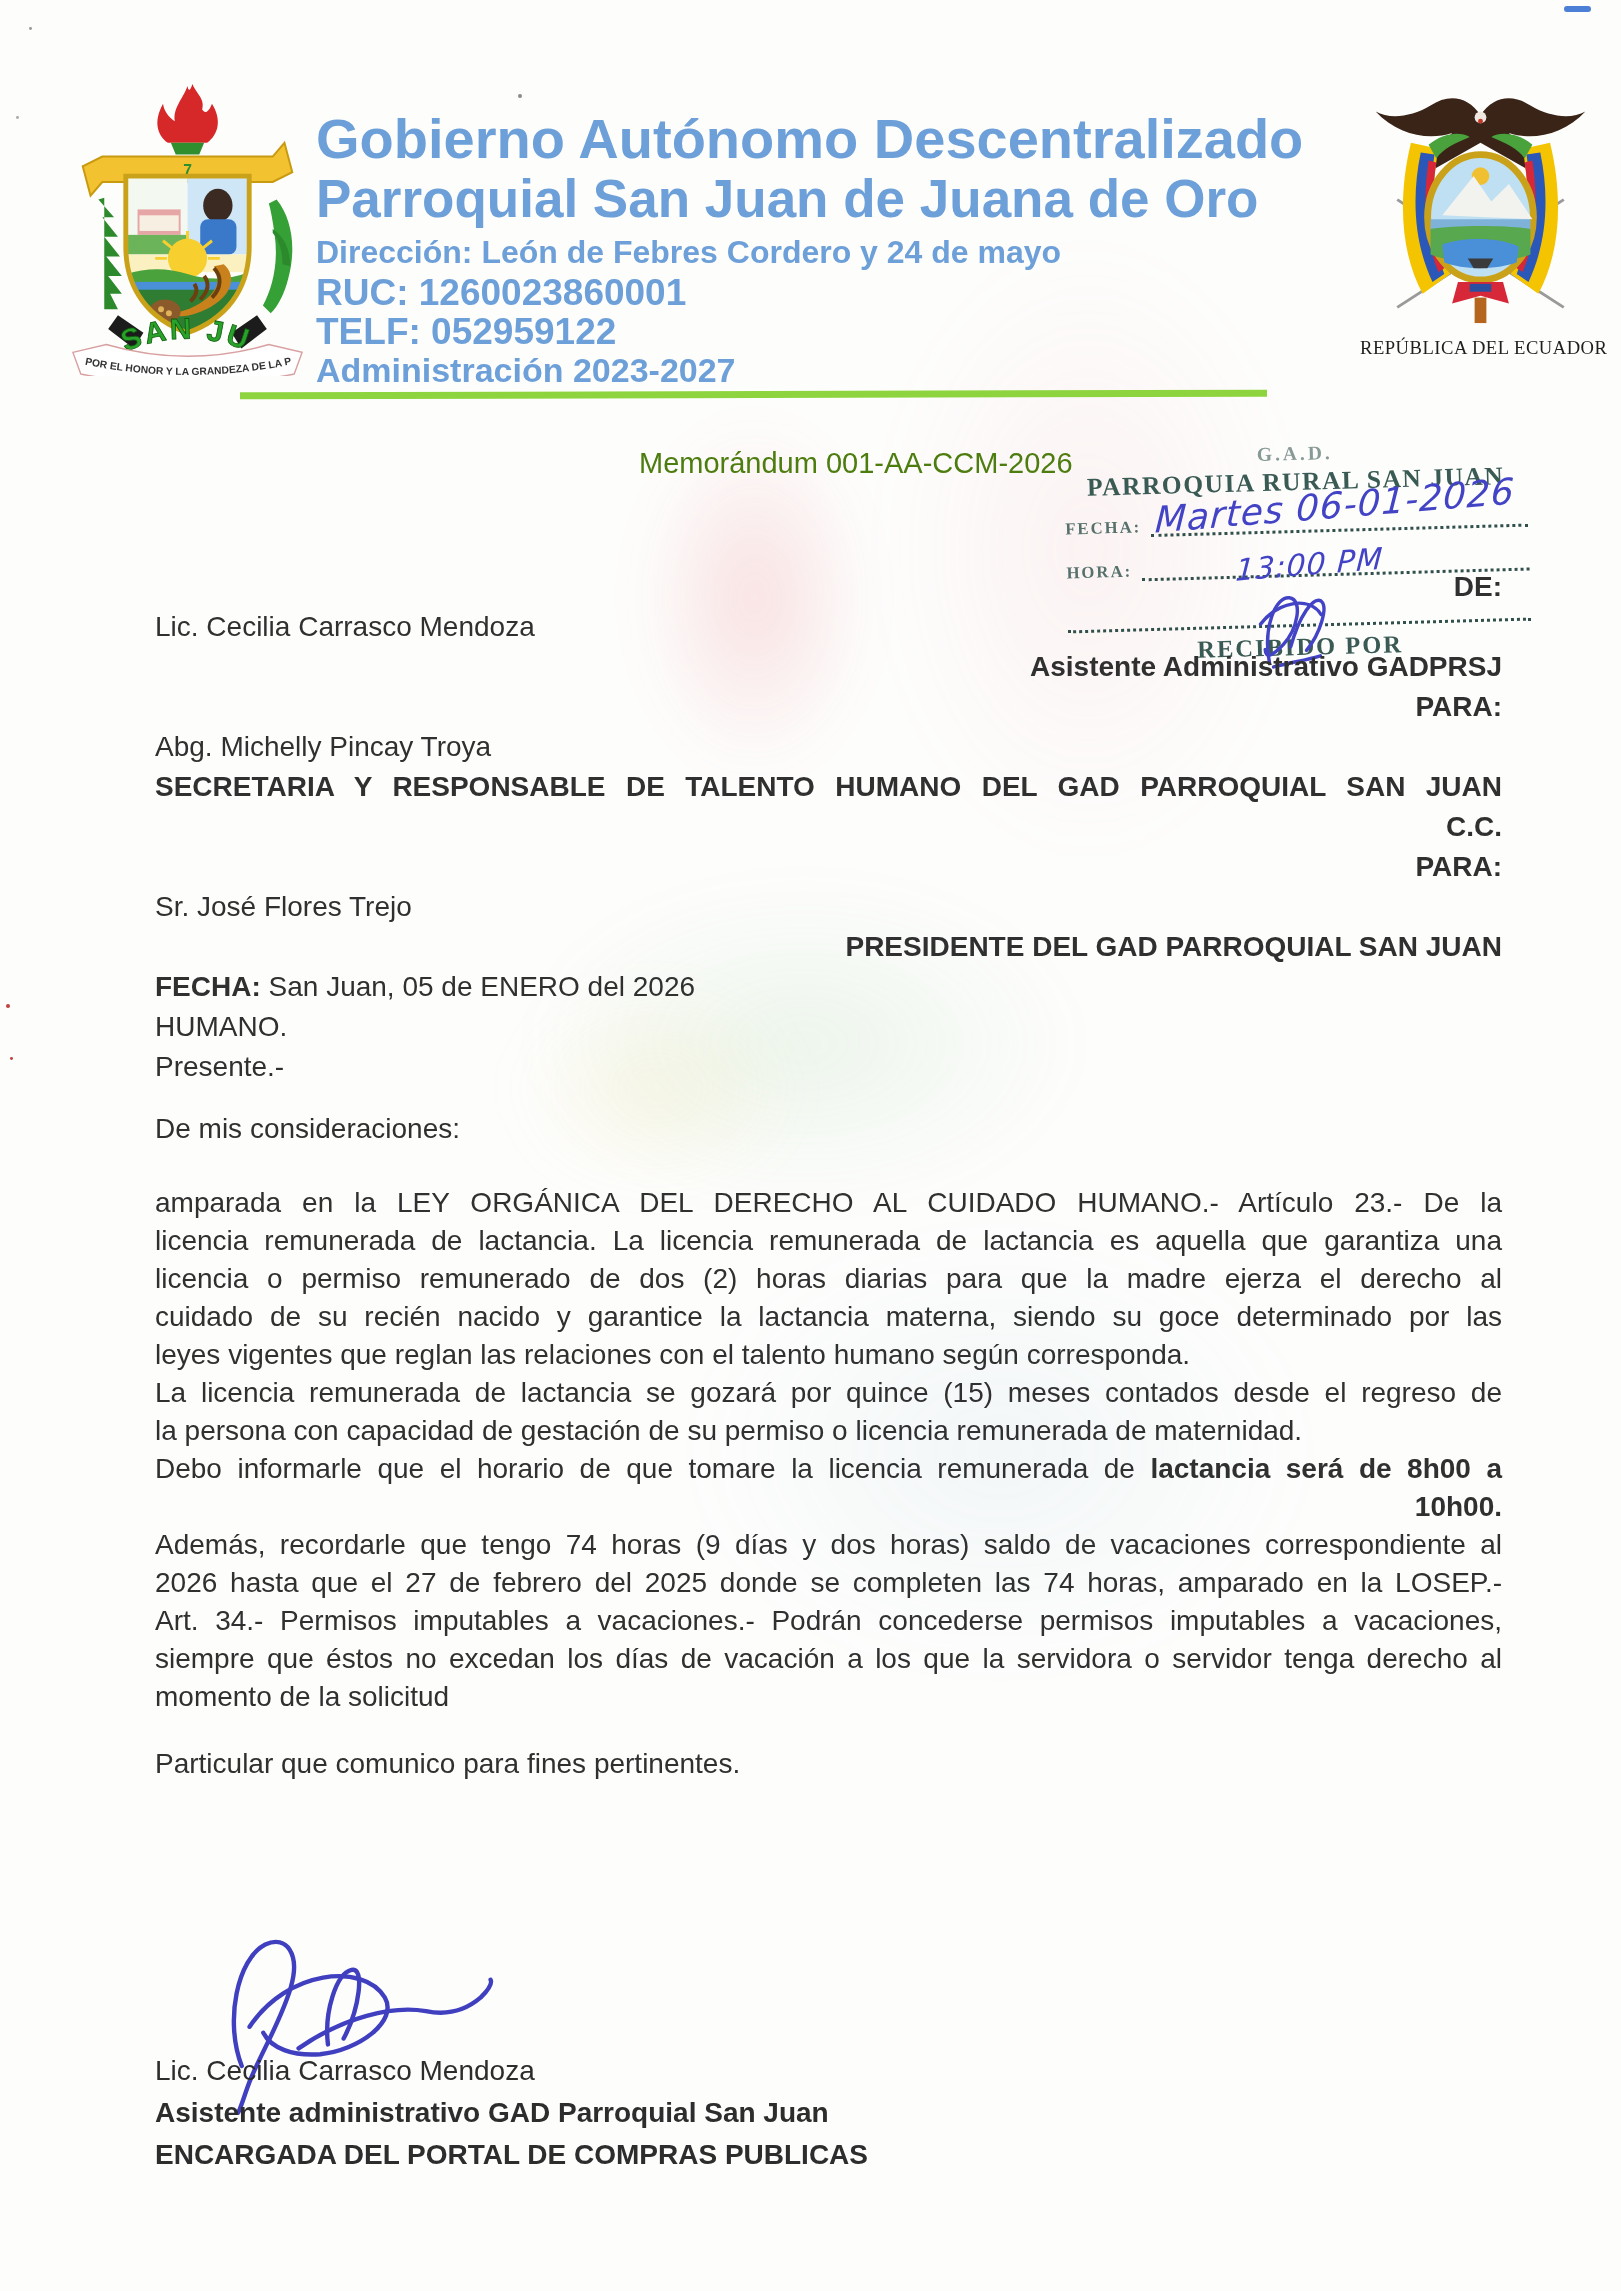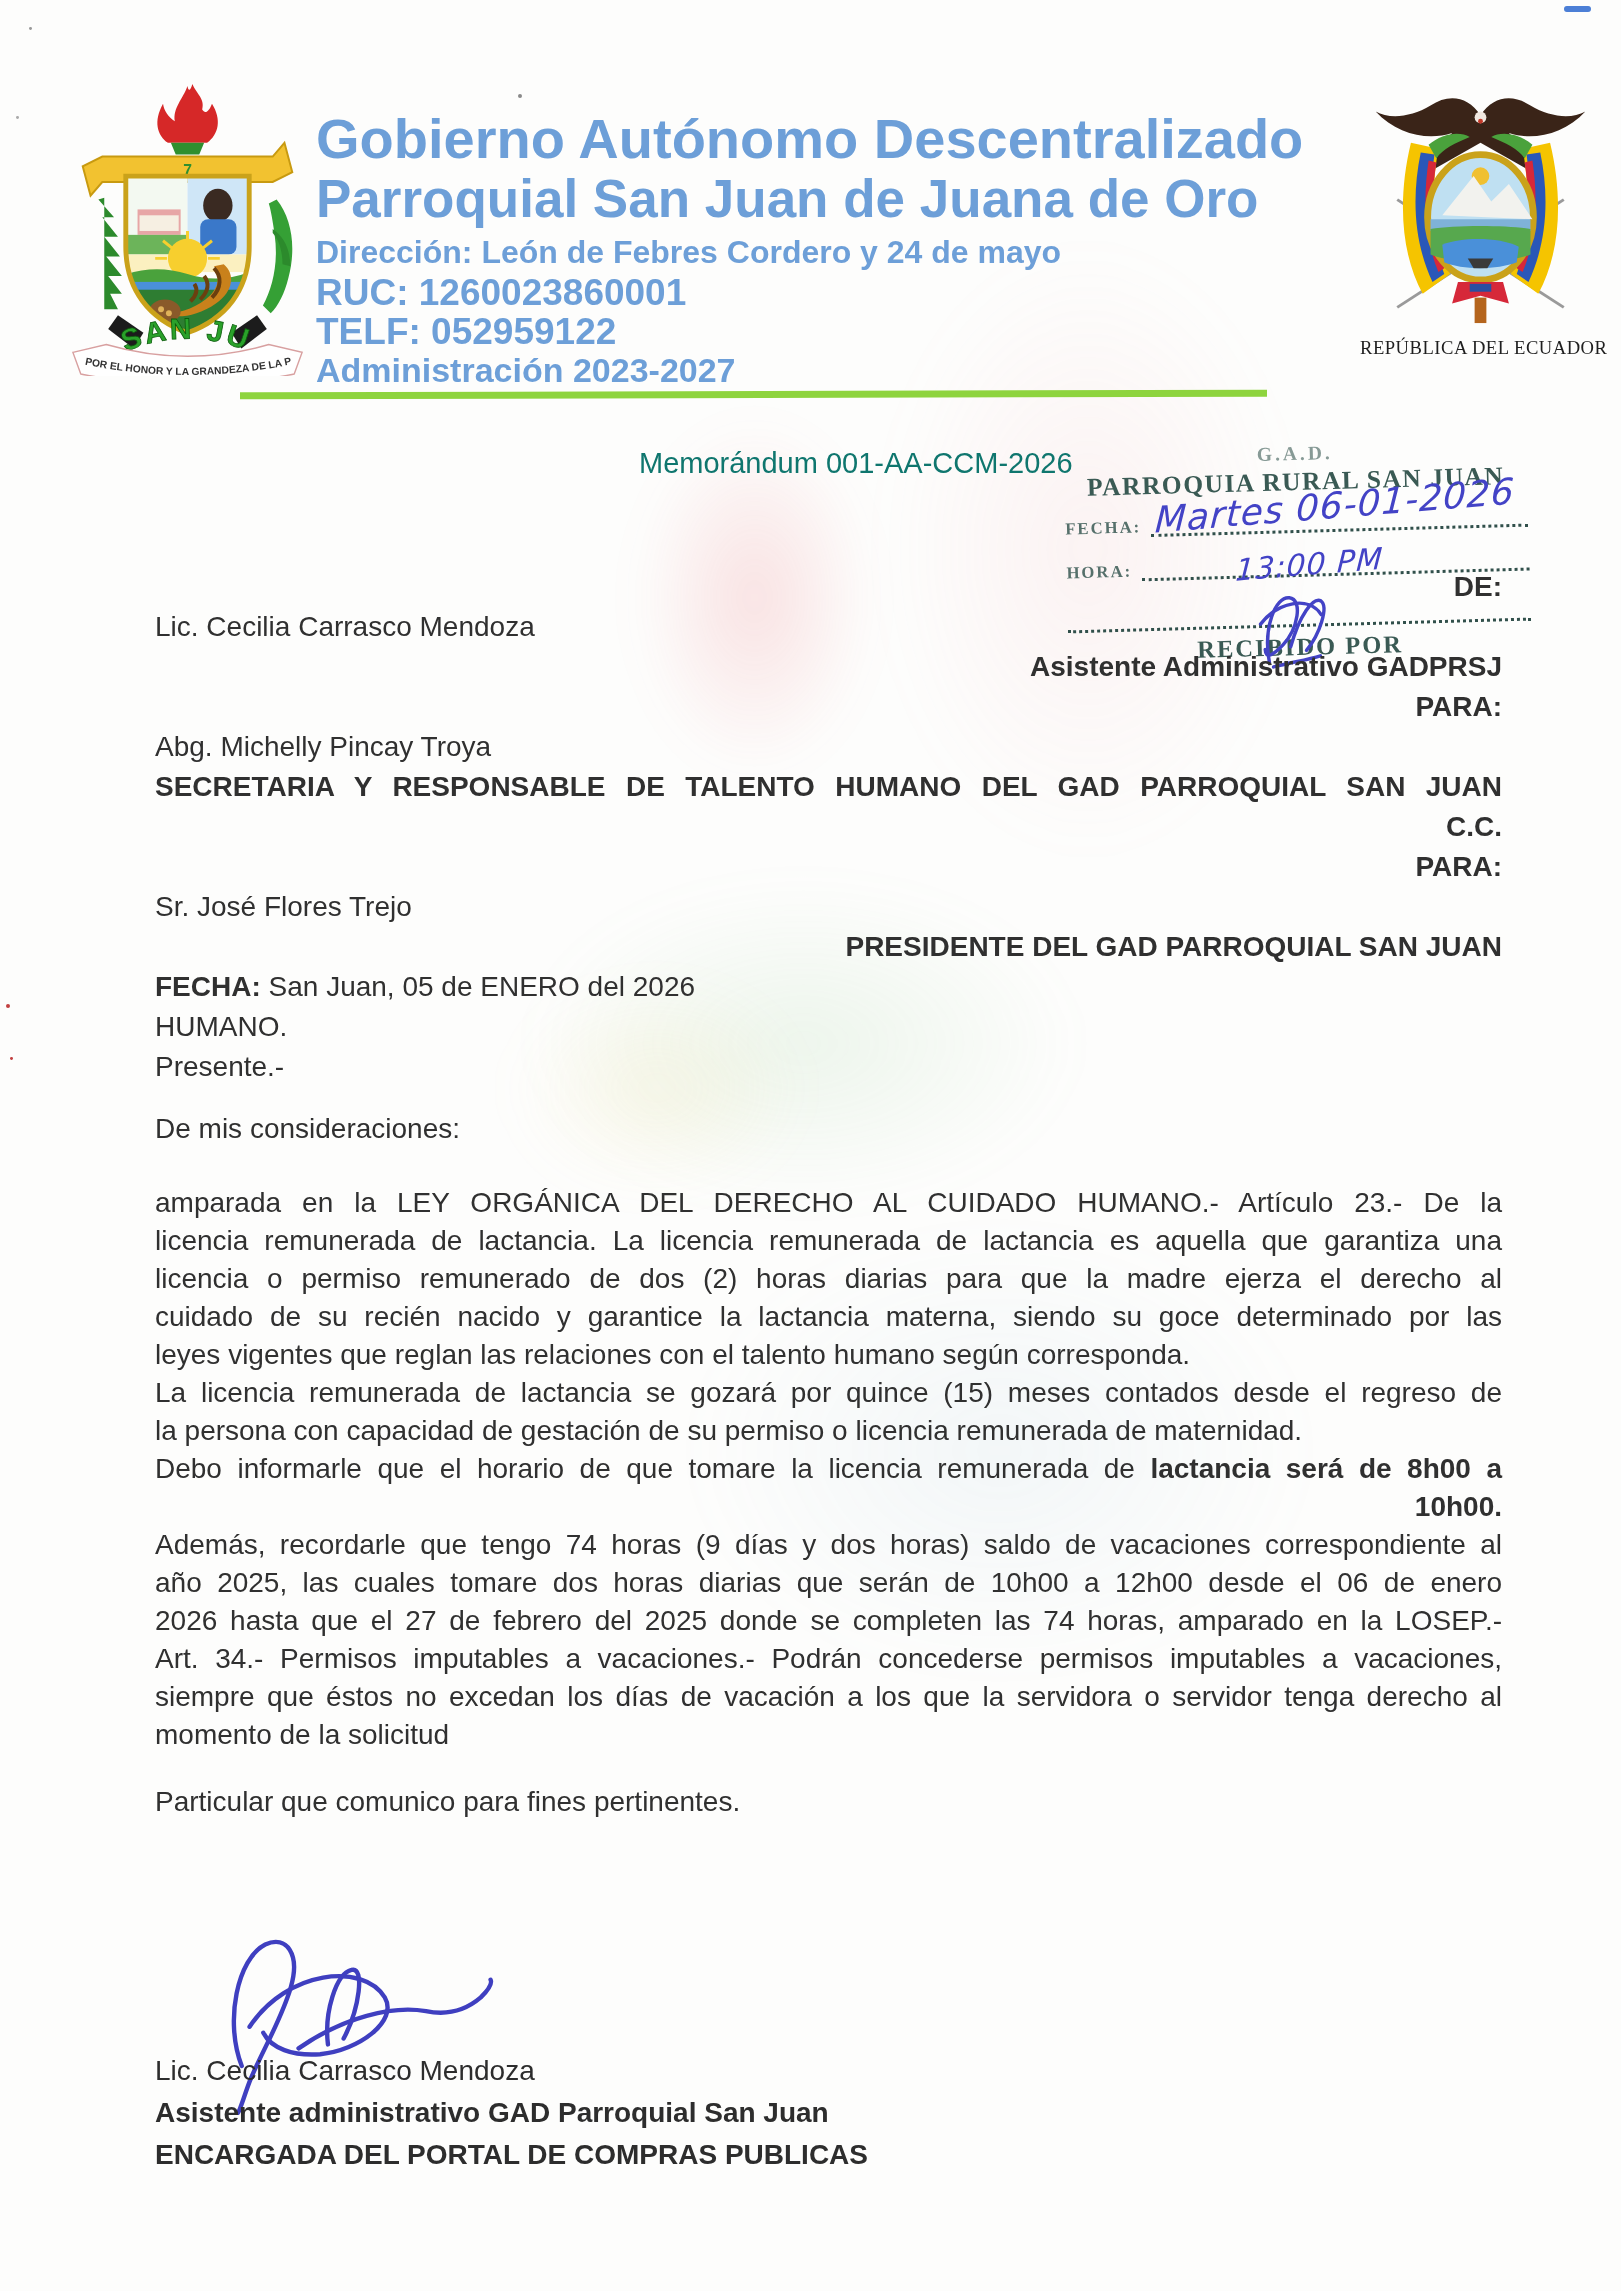--- a/index.html
+++ b/index.html
@@ -28,21 +28,21 @@
   .header-text{position:absolute;left:316px;top:108px;width:1035px;text-align:left;
     font-family:Liberation Sans, sans-serif;font-weight:700;color:#6d9fd8;}
   .ht-line1{font-size:56px;line-height:61px;}
   .ht-line2{font-size:53px;line-height:59px;}
   .ht-line3{font-size:32px;line-height:41px;margin-top:3.9px;}
   .ht-line4{font-size:37px;line-height:39px;}
   .ht-line5{font-size:37px;line-height:39px;}
   .ht-line6{font-size:34px;line-height:39px;}
   .green-line{position:absolute;left:240px;top:391px;width:1027px;height:6.9px;background:#8ed43e;transform:rotate(-.15deg);}
   
-  .memo-number{position:absolute;left:639px;top:447px;font-size:29px;color:#0f766e;}
+  .memo-number{position:absolute;left:639px;top:447px;font-size:29px;color:#4d7c0f;}
   
   .stamp{position:absolute;left:1066px;top:443px;width:463px;transform:rotate(-1.6deg);
     color:#3a5a54;font-family:"Liberation Serif",serif;}
   .stamp .gad{text-align:center;font-weight:700;font-size:19.6px;letter-spacing:2.9px;opacity:.6;}
   .stamp .org{text-align:center;font-weight:700;font-size:25.5px;letter-spacing:1.5px;white-space:nowrap;margin-top:2px;}
   .srow{display:flex;align-items:flex-end;margin-top:15.7px;}
   .srow.hora{margin-top:23.5px;}
   .slabel{font-weight:700;font-size:16.7px;letter-spacing:2px;opacity:.85;}
   .sdots{flex:1;margin-left:9.8px;border-bottom:3.9px dotted #31504b;height:17.6px;}
   .recibido{margin-top:43px;}
@@ -247,21 +247,20 @@
     <div class="para just">amparada en la LEY ORGÁNICA DEL DERECHO AL CUIDADO HUMANO.- Artículo 23.- De la</div>
     <div class="para just">licencia remunerada de lactancia. La licencia remunerada de lactancia es aquella que garantiza una</div>
     <div class="para just">licencia o permiso remunerado de dos (2) horas diarias para que la madre ejerza el derecho al</div>
     <div class="para just">cuidado de su recién nacido y garantice la lactancia materna, siendo su goce determinado por las</div>
     <div class="para">leyes vigentes que reglan las relaciones con el talento humano según corresponda.</div>
     <div class="para just">La licencia remunerada de lactancia se gozará por quince (15) meses contados desde el regreso de</div>
     <div class="para">la persona con capacidad de gestación de su permiso o licencia remunerada de maternidad.</div>
     <div class="para just"><span>Debo informarle que el horario de que tomare la licencia remunerada de </span><span class="b">lactancia será de 8h00 a</span></div>
     <div class="para b">10h00.</div>
     <div class="para just">Además, recordarle que tengo 74 horas (9 días y dos horas) saldo de vacaciones correspondiente al</div>
-    <div class="para just">año 2025, las cuales tomare dos horas diarias que serán de 10h00 a 12h00 desde el 06 de enero</div>
     <div class="para just">2026 hasta que el 27 de febrero del 2025 donde se completen las 74 horas, amparado en la LOSEP.-</div>
     <div class="para just">Art. 34.- Permisos imputables a vacaciones.- Podrán concederse permisos imputables a vacaciones,</div>
     <div class="para just">siempre que éstos no excedan los días de vacación a los que la servidora o servidor tenga derecho al</div>
     <div class="para">momento de la solicitud</div>
     <div class="spacer-m"></div>
     <div class="para">Particular que comunico para fines pertinentes.</div>
   </div>
 
   <svg class="sig-svg" width="338" height="196" viewBox="0 0 345 200">
     <g fill="none" stroke="#3535bd" stroke-width="4.5" stroke-linecap="round" opacity="0.95">

